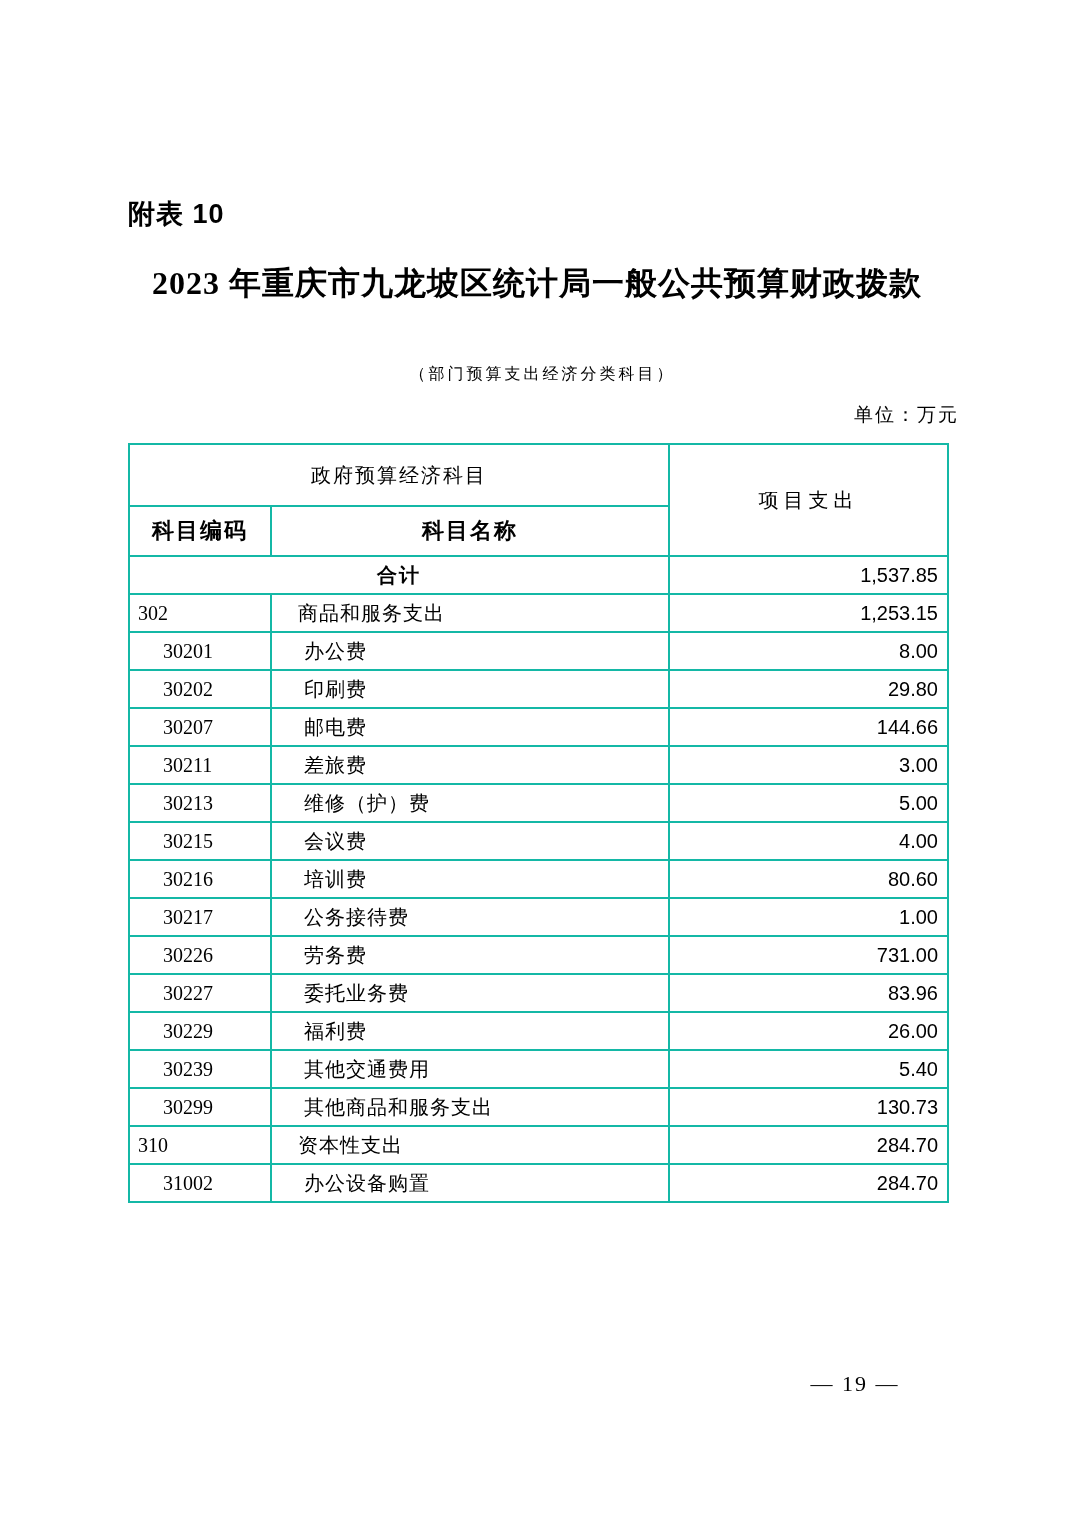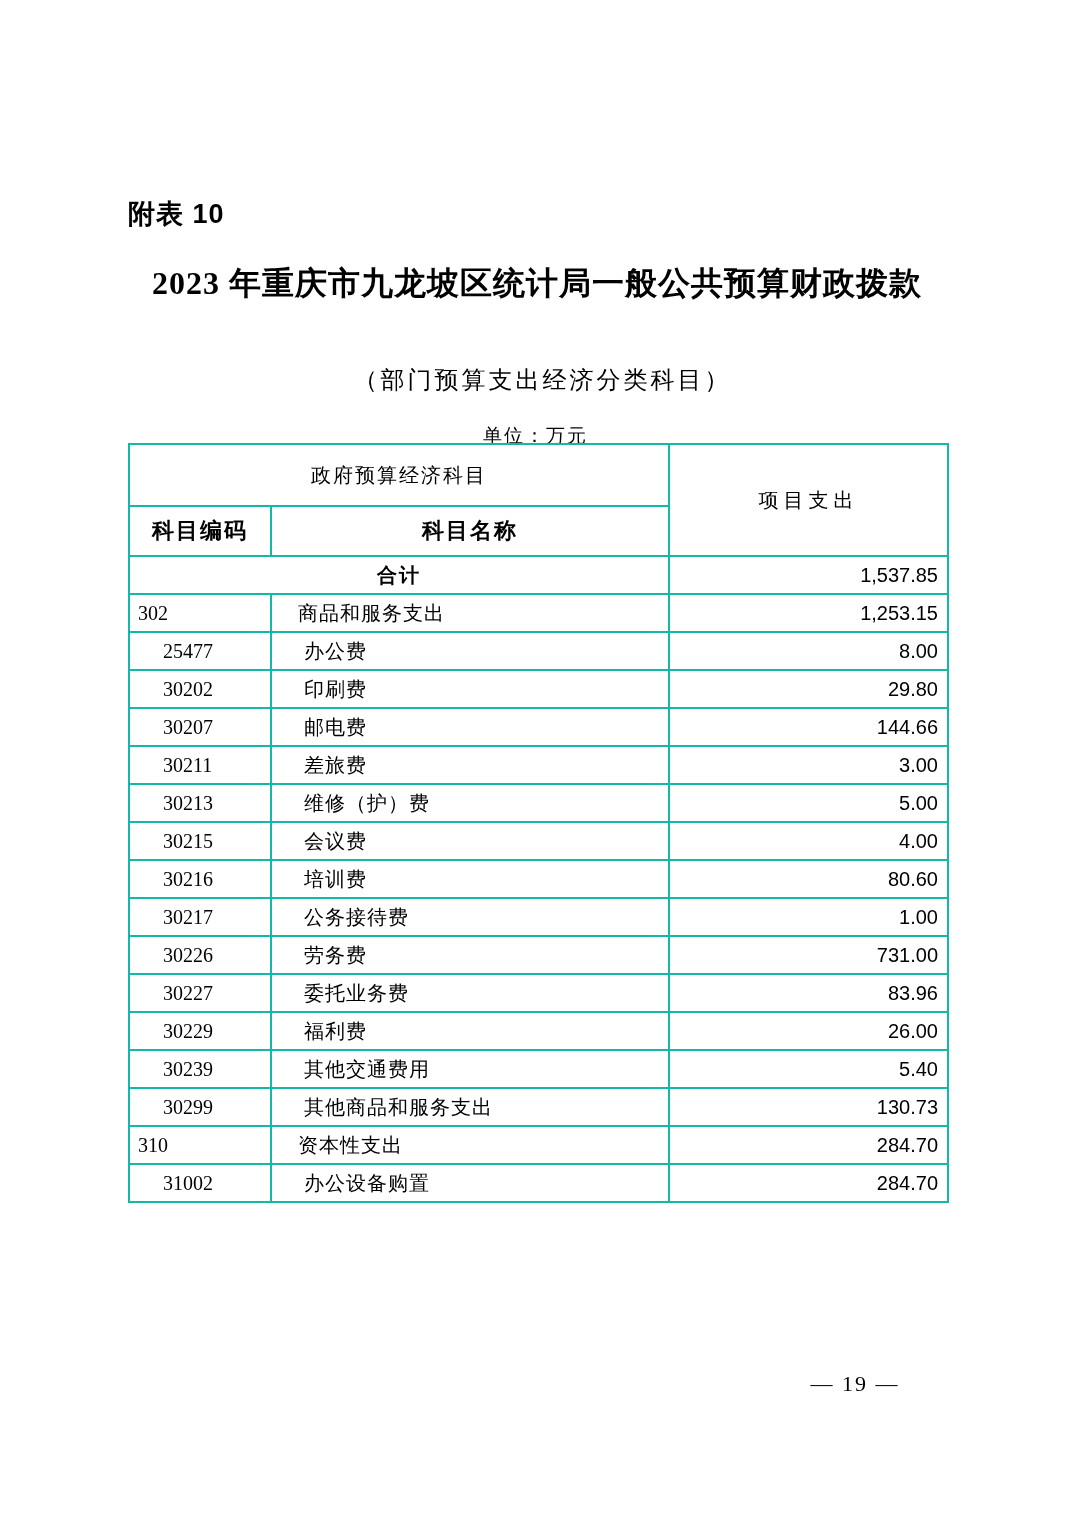--- a/index.html
+++ b/index.html
@@ -32,35 +32,34 @@
     font-size: 32px;
     line-height: 43px;
     letter-spacing: 1px;
   }
   .doc-subtitle {
     position: absolute;
     left: 0;
     right: 0;
     top: 364px;
     text-align: center;
-    font-size: 24px;
+    font-size: 16px;
     letter-spacing: 3px;
     font-family: "Liberation Serif", serif;
     padding-left: 11px;
   }
   .unit-note {
     position: absolute;
-    left: 128px;
+    left: 144px;
     top: 402px;
     width: 815px;
-    text-align: center;
+    text-align: right;
     font-size: 19px;
     letter-spacing: 2px;
     font-family: "Liberation Serif", serif;
-    margin-top: 21px;
   }
   .budget-table {
     position: absolute;
     left: 128px;
     top: 443px;
     width: 819px;
     border-collapse: collapse;
     table-layout: fixed;
   }
   .budget-table th, .budget-table td {
@@ -160,21 +159,21 @@
       <tr class="total-row">
         <td class="total-label" colspan="2">合计</td>
         <td class="cell-value">1,537.85</td>
       </tr>
     <tr>
           <td class="cell-code level-1">302</td>
           <td class="cell-name level-1">商品和服务支出</td>
           <td class="cell-value">1,253.15</td>
         </tr>
         <tr>
-          <td class="cell-code level-2">25477</td>
+          <td class="cell-code level-2">30201</td>
           <td class="cell-name level-2">办公费</td>
           <td class="cell-value">8.00</td>
         </tr>
         <tr>
           <td class="cell-code level-2">30202</td>
           <td class="cell-name level-2">印刷费</td>
           <td class="cell-value">29.80</td>
         </tr>
         <tr>
           <td class="cell-code level-2">30207</td>

